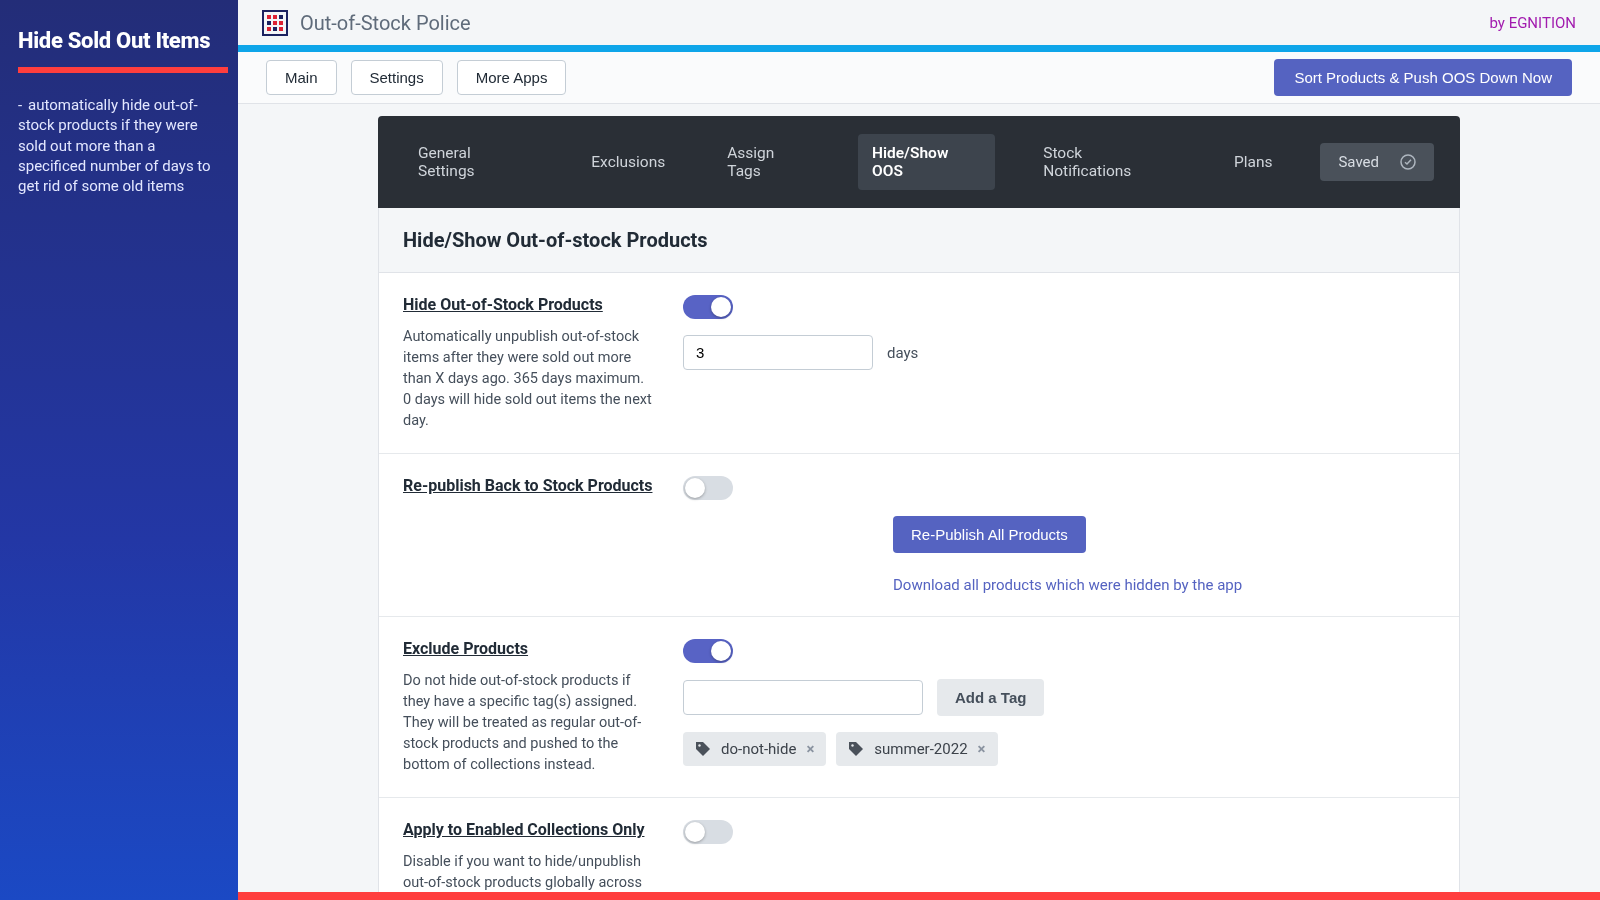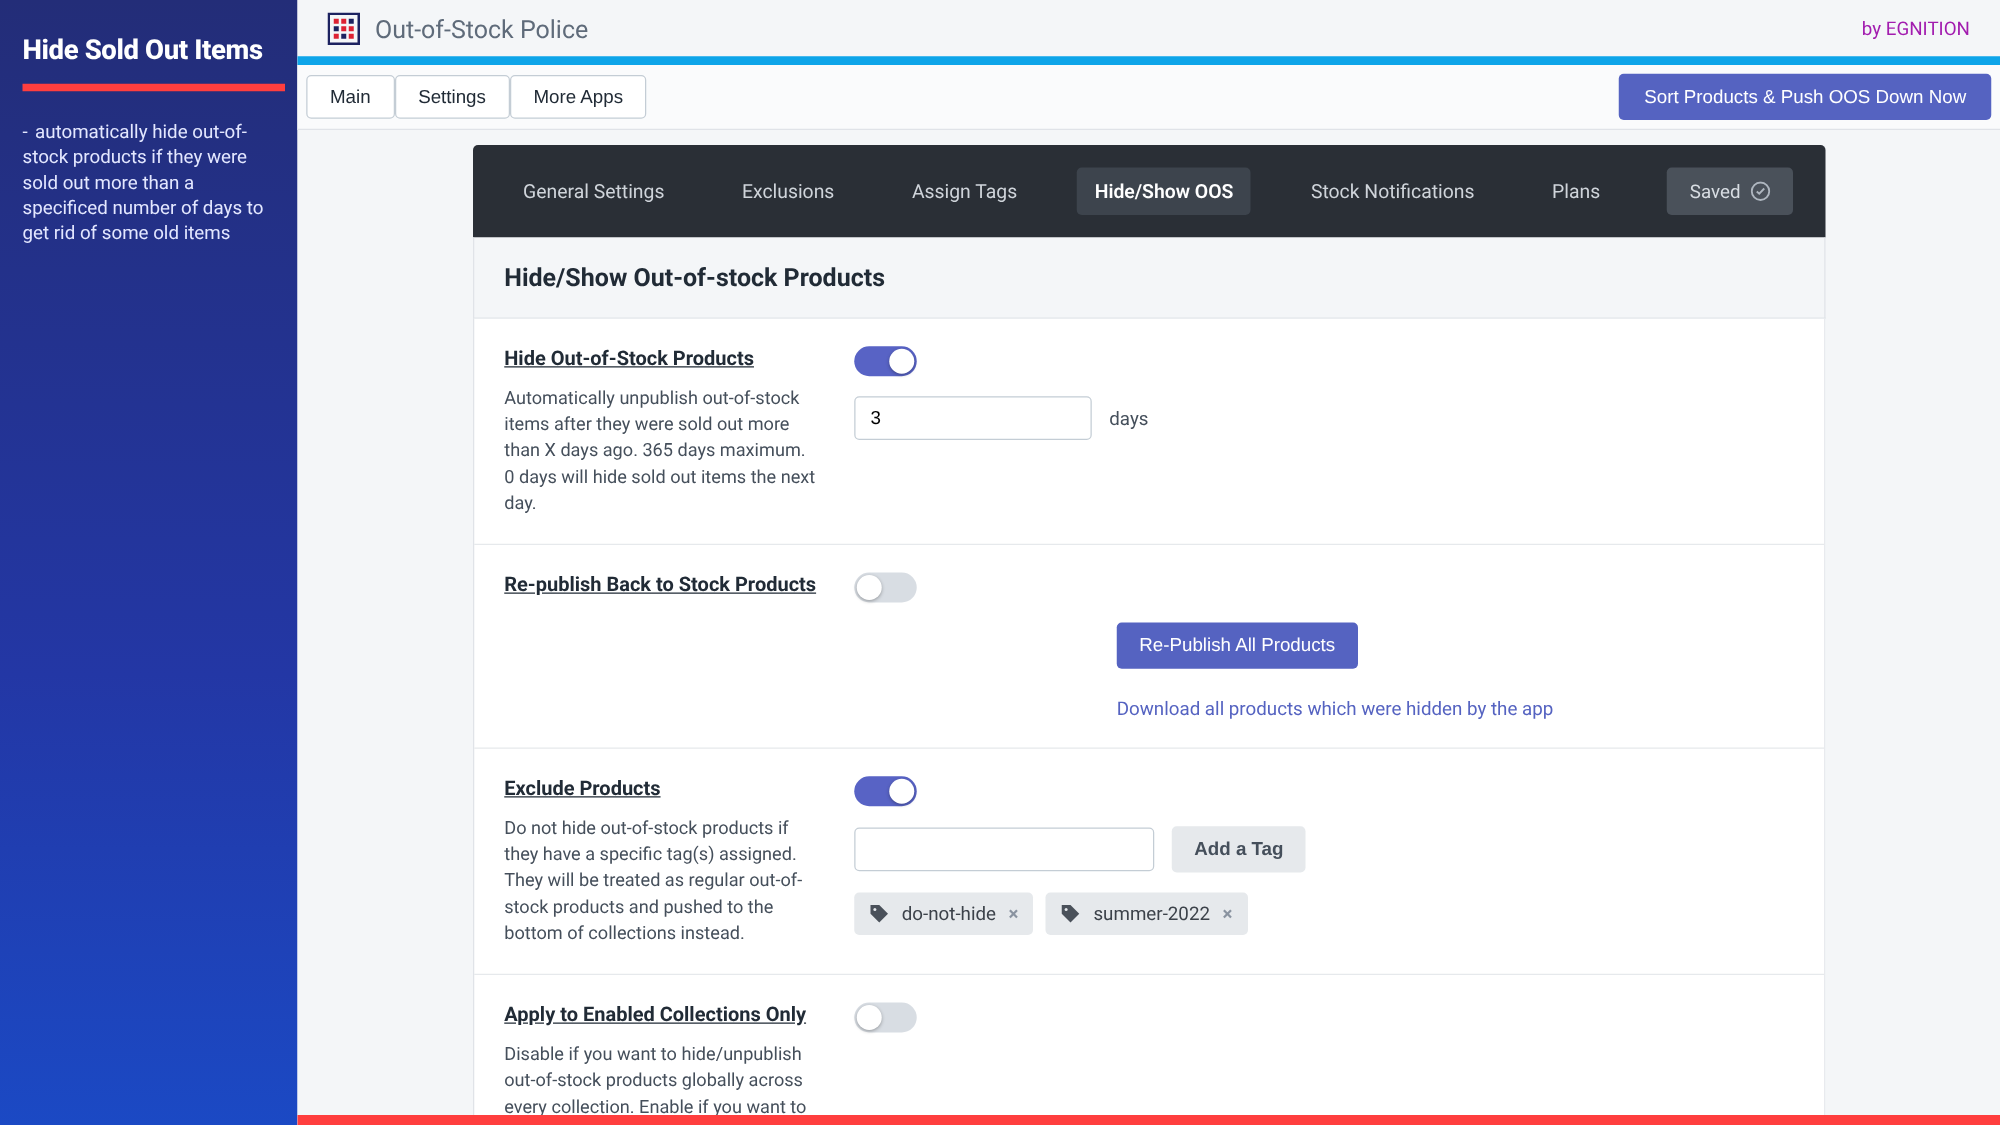--- a/index.html
+++ b/index.html
@@ -8,29 +8,29 @@
   .sidebar { width:238px; background: linear-gradient(180deg, #232d78 0%, #2337a5 60%, #1b49c4 100%); color:#fff; padding:28px 18px 0 18px; }
   .sidebar h1 { font-size:22px; font-weight:800; letter-spacing:-0.3px; }
   .red-underline { height:6px; background:#ff3e3e; width:210px; margin:14px 0 22px 0; }
   .sidebar-desc { font-size:15px; line-height:1.35; color:#e3e7ff; }
   .sidebar-desc .dash { display:inline-block; width:10px; }
   .main { flex:1; display:flex; flex-direction:column; background:#f4f6f8; position:relative; }
   .topbar { height:52px; display:flex; align-items:center; padding:0 24px; border-bottom:7px solid #0ea5e9; }
   .app-logo { width:26px; height:26px; display:inline-block; margin-right:12px; }
   .app-title { font-size:20px; color:#5f6b7a; font-weight:400; }
   .by-line { margin-left:auto; color:#a21caf; font-size:15px; }
-  .toolbar { height:52px; display:flex; align-items:center; padding:0 7px; border-bottom:1px solid #e0e3e8; background:#fafbfc; }
+  .toolbar { height:52px; display:flex; align-items:center; padding:0 28px; border-bottom:1px solid #e0e3e8; gap:14px; background:#fafbfc; }
   .btn-outline { background:#fff; border:1px solid #c4cdd5; border-radius:4px; padding:8px 18px; font-size:15px; color:#212b36; cursor:pointer; }
   .btn-primary { background:#5563c1; color:#fff; border:none; border-radius:4px; padding:10px 20px; font-size:15px; cursor:pointer; font-weight:500; }
   .toolbar .push-right { margin-left:auto; }
   .content { flex:1; overflow:auto; padding:12px 140px 40px 140px; }
   .tabbar { background:#2a2f36; border-radius:4px 4px 0 0; display:flex; align-items:center; padding:18px 26px; gap:34px; }
   .tab { color:#cfd4da; font-size:15.5px; cursor:pointer; padding:10px 14px; border-radius:4px; }
   .tab.active { background:#3d444d; color:#fff; font-weight:600; }
-  .saved-chip { margin-left:auto; background:#4a515a; color:#d8dde3; border-radius:4px; padding:10px 18px; display:flex; align-items:center; gap:8px; font-size:15px; }
+  .saved-chip { margin-left:auto; background:#4a515a; color:#d8dde3; border-radius:4px; padding:10px 18px; display:flex; align-items:center; gap:21px; font-size:15px; }
   .card-header { background:#f4f6f8; border:1px solid #e0e3e8; border-top:none; padding:20px 24px; font-size:20px; font-weight:700; color:#212b36; }
   .card-body { background:#fff; border:1px solid #e0e3e8; border-top:none; border-radius:0 0 4px 4px; }
   .section { display:flex; padding:22px 24px; border-bottom:1px solid #e6e9ec; }
   .section:last-child { border-bottom:none; }
   .section-left { width:280px; padding-right:28px; }
   .section-title { font-size:16px; font-weight:700; text-decoration:underline; color:#212b36; margin-bottom:12px; }
   .section-desc { font-size:14.5px; color:#454f5b; line-height:1.45; }
   .section-right { flex:1; display:flex; flex-direction:column; gap:16px; }
   .toggle { width:50px; height:24px; border-radius:12px; position:relative; cursor:pointer; }
   .toggle .knob { position:absolute; top:2px; width:20px; height:20px; border-radius:50%; background:#fff; box-shadow:0 1px 3px rgba(0,0,0,.3); }

